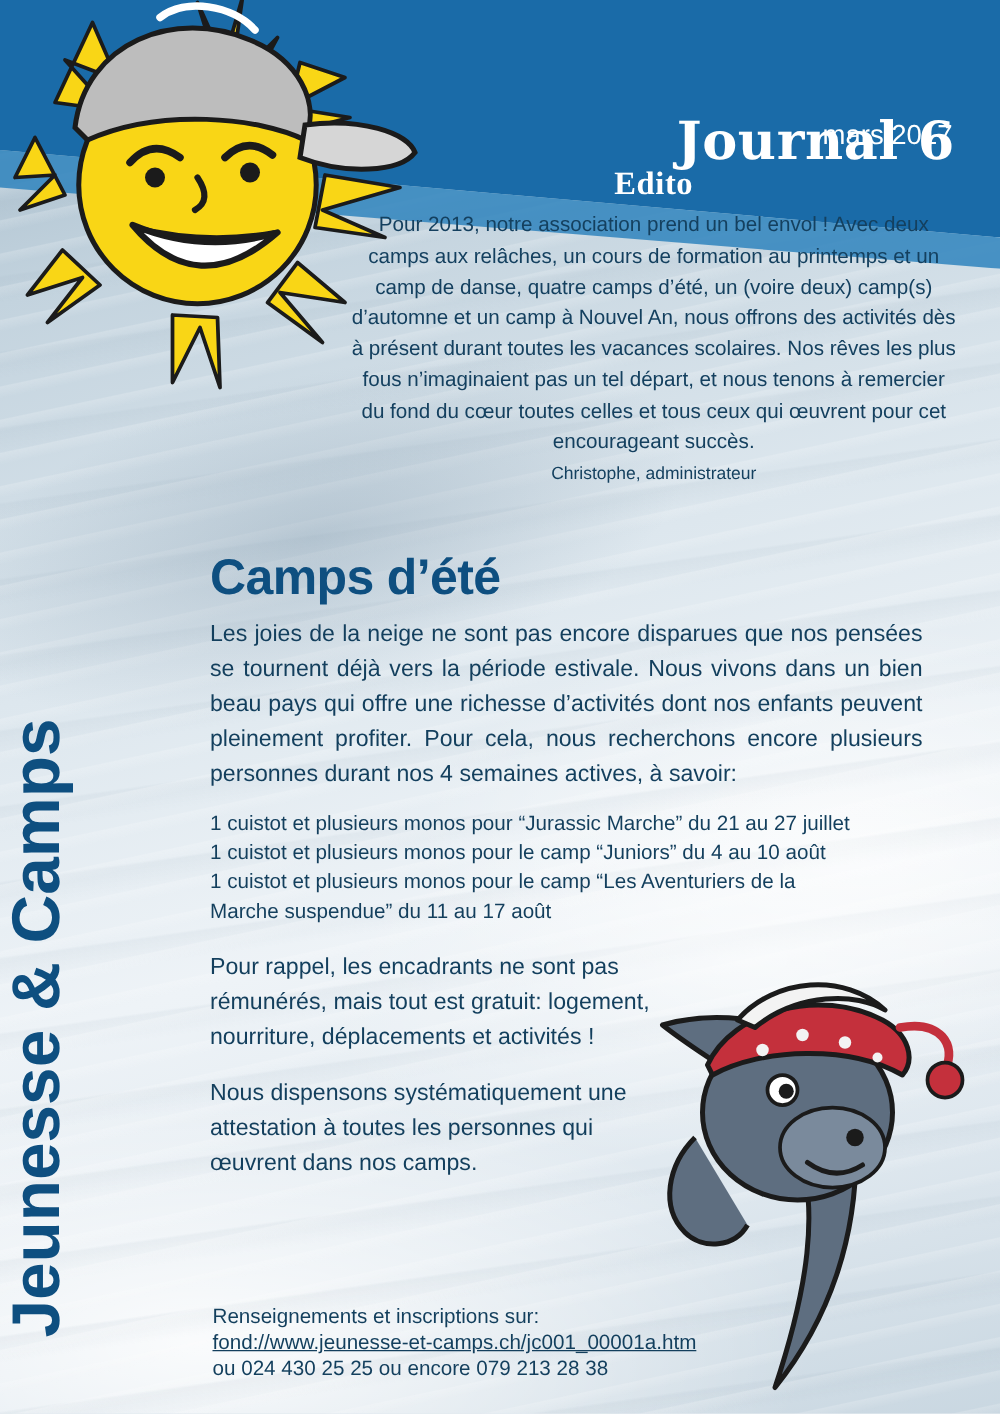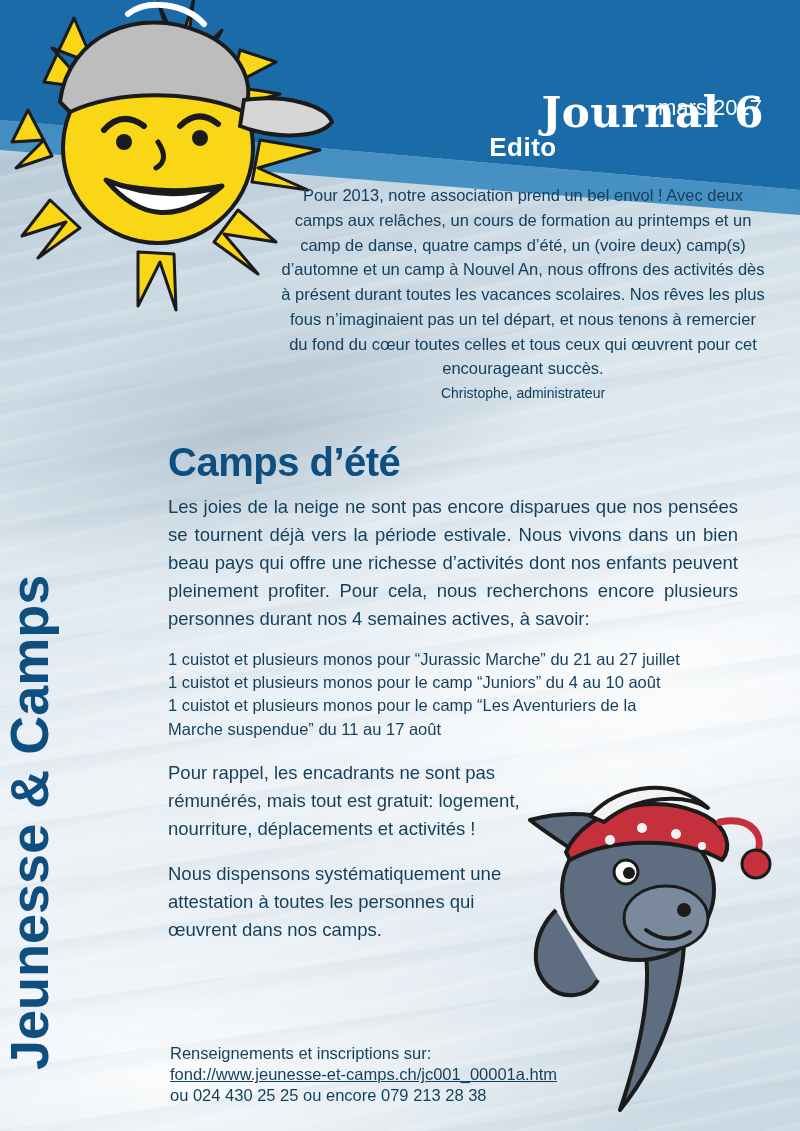--- a/index.html
+++ b/index.html
@@ -125,25 +125,25 @@
   }
 
   
   .edito {
     position: absolute;
     left: 280px; top: 132px;
     width: 486px;
     text-align: center;
   }
   .edito-title {
-    font-family: Liberation Sans, sans-serif;
+    font-family: Liberation Serif, serif;
     font-weight: bold;
     font-size: 26px;
     color: #ffffff;
-    margin: 0 0 20px 0;
+    margin: 0 0 6px 0;
     letter-spacing: .5px;
   }
   .edito-body {
     font-family: "Liberation Sans", sans-serif;
     font-size: 16.5px;
     line-height: 1.5;
     color: #14405f;
     margin: 0;
     text-align: center;
   }

